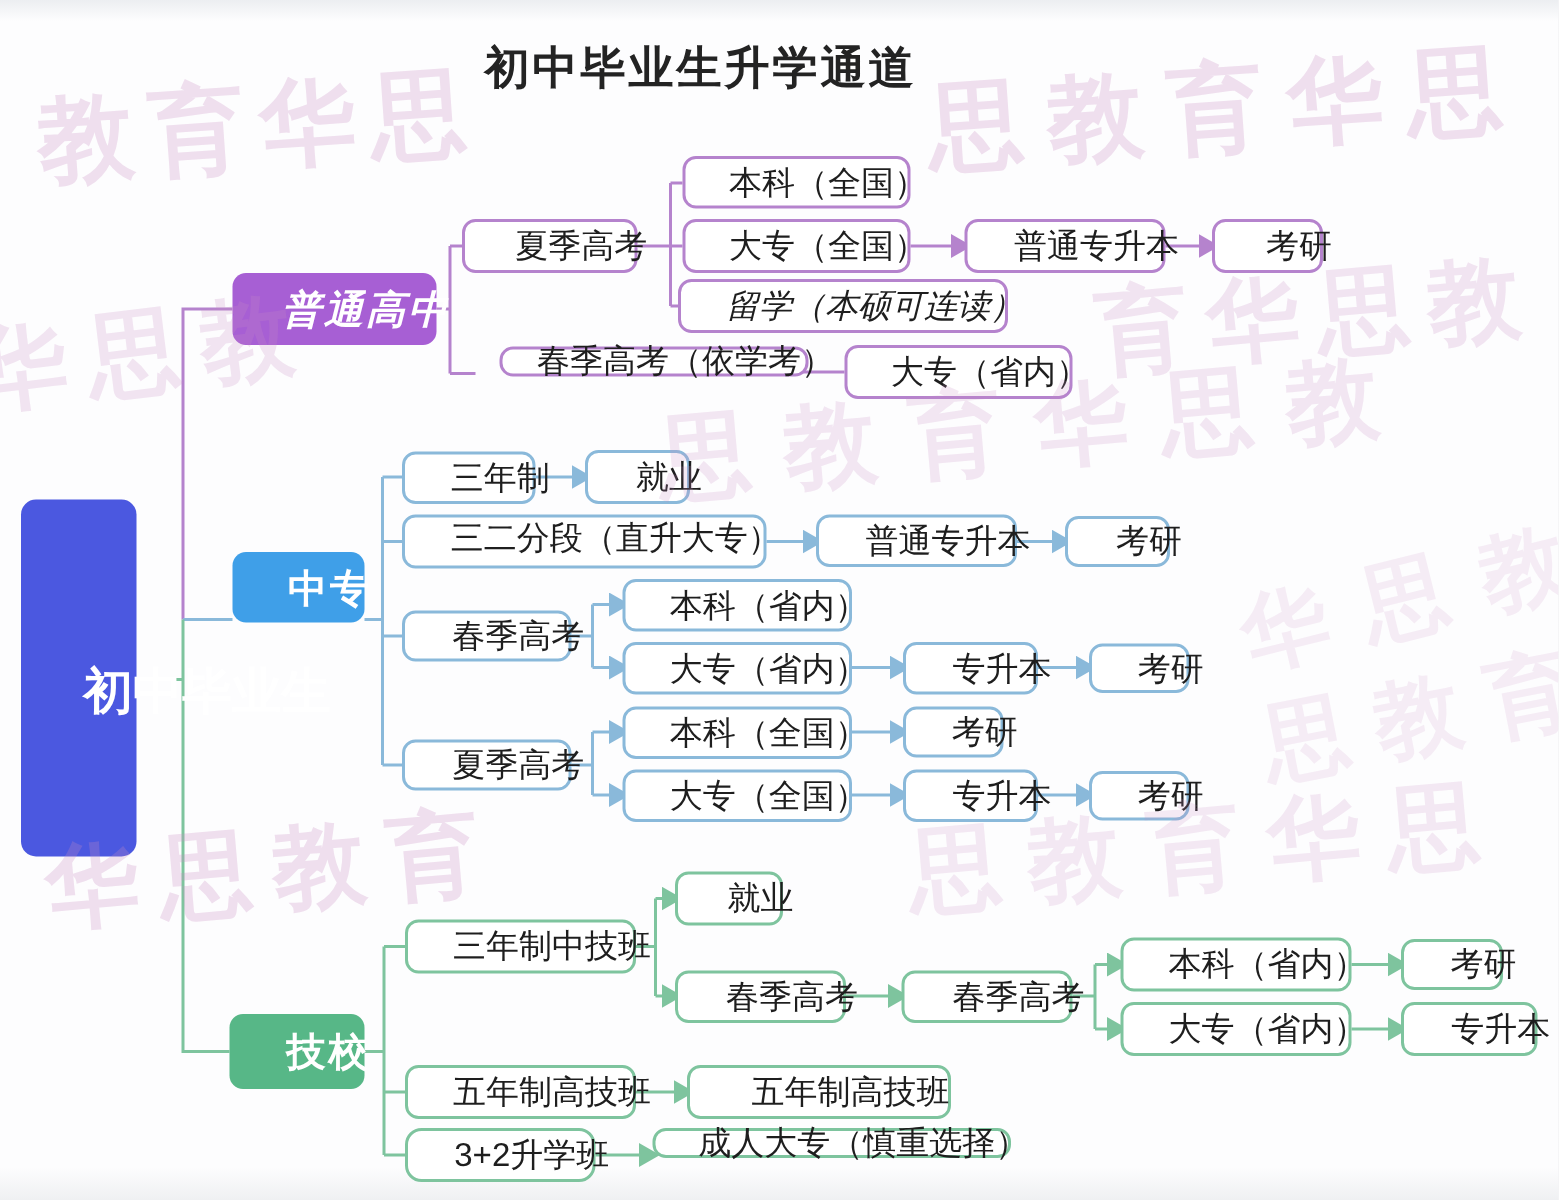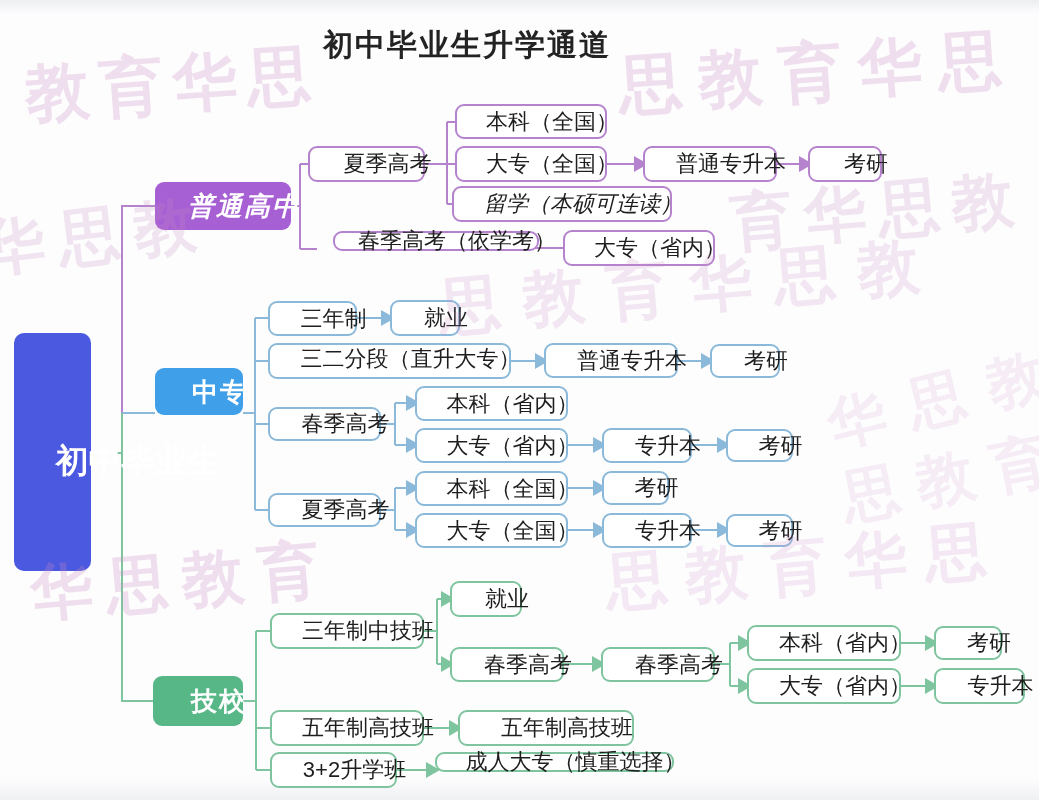--- a/index.html
+++ b/index.html
@@ -137,21 +137,21 @@
   <div class="node g" style="left:270px;top:613px;width:154px;height:36px;">三年制中技班</div>
   <div class="node g" style="left:450px;top:581px;width:72px;height:36px;">就业</div>
   <div class="node g" style="left:450px;top:647px;width:114px;height:35px;">春季高考</div>
   <div class="node g" style="left:601px;top:647px;width:114px;height:35px;">春季高考</div>
   <div class="node g" style="left:747px;top:625px;width:154px;height:36px;">本科（省内）</div>
   <div class="node g" style="left:934px;top:626px;width:68px;height:34px;">考研</div>
   <div class="node g" style="left:747px;top:668px;width:154px;height:36px;">大专（省内）</div>
   <div class="node g" style="left:934px;top:668px;width:91px;height:36px;">专升本</div>
   <div class="node g" style="left:270px;top:710px;width:154px;height:36px;text-align:center;">五年制高技班</div>
   <div class="node g" style="left:458px;top:710px;width:176px;height:36px;">五年制高技班</div>
-  <div class="node g" style="left:270px;top:752px;width:127px;height:36px;">3+2升学班</div>
+  <div class="node g" style="left:270px;top:752px;width:127px;height:36px;border-radius:11px;">3+2升学班</div>
   <div class="node g" style="left:435px;top:752px;width:239px;height:20px;">成人大专（慎重选择）</div>
 
   <span class="wm" style="left:25px;top:52px;font-size:64px;letter-spacing:10px;transform:rotate(-4deg);color:rgba(200,140,195,0.26);">教育华思</span>
   <span class="wm" style="left:618px;top:40px;font-size:64px;letter-spacing:16px;transform:rotate(-4deg);color:rgba(200,140,195,0.26);">思教育华思</span>
   <span class="wm" style="left:-18px;top:205px;font-size:62px;letter-spacing:14px;transform:rotate(-7deg);color:rgba(200,140,195,0.22);">华思教</span>
   <span class="wm" style="left:730px;top:180px;font-size:62px;letter-spacing:12px;transform:rotate(-5deg);color:rgba(200,140,195,0.22);">育华思教</span>
   <span class="wm" style="left:438px;top:255px;font-size:62px;letter-spacing:22px;transform:rotate(-5deg);color:rgba(200,140,195,0.20);">思教育华思教</span>
   <span class="wm" style="left:825px;top:368px;font-size:58px;letter-spacing:24px;transform:rotate(-14deg);color:rgba(200,140,195,0.15);">华思教</span>
   <span class="wm" style="left:840px;top:448px;font-size:58px;letter-spacing:18px;transform:rotate(-11deg);color:rgba(200,140,195,0.15);">思教育</span>
   <span class="wm" style="left:30px;top:550px;font-size:62px;letter-spacing:14px;transform:rotate(-5deg);color:rgba(200,140,195,0.26);">华思教育</span>

